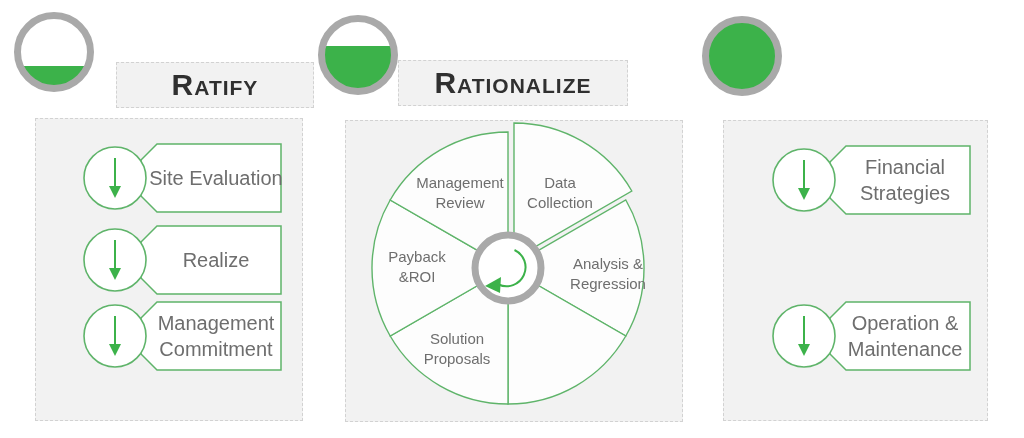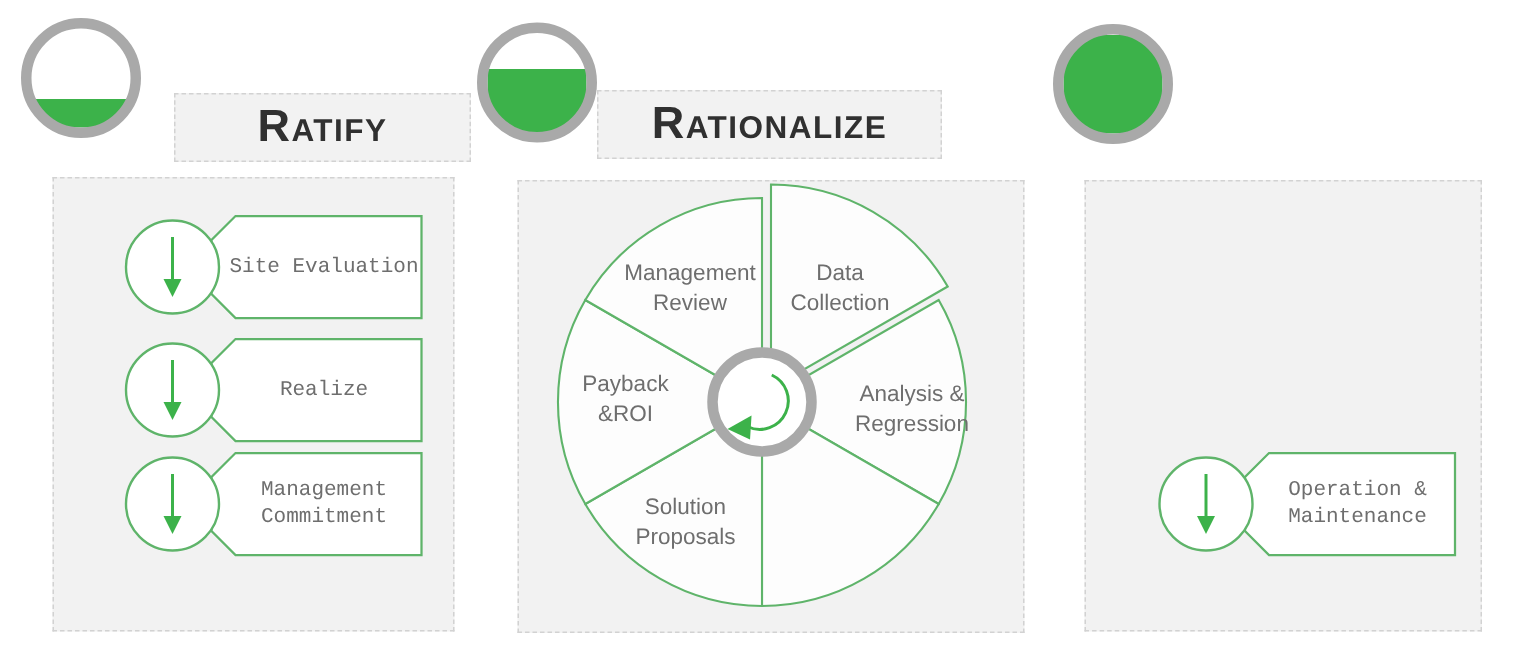--- a/index.html
+++ b/index.html
@@ -24,21 +24,21 @@
   .panel{
     position:absolute;box-sizing:border-box;background:var(--panel_bg);
     border:1px dashed var(--panel_border);z-index:1;
   }
   
   .item{position:absolute;width:210px;height:84px;z-index:2;}
   .item svg{position:absolute;left:0;top:0;}
   .item .lbl{
     position:absolute;left:70px;right:6px;top:0;bottom:0;
     display:flex;align-items:center;justify-content:center;text-align:center;
-    color:var(--label_text);font-size:14px;line-height:1.3;white-space:pre-line;font-family:Liberation Mono, monospace;
+    color:var(--label_text);font-size:20px;line-height:1.3;white-space:pre-line;
   }
   .tagbox{fill:#ffffff;stroke:var(--green_stroke);stroke-width:1.5;}
   .stepcircle{fill:#ffffff;stroke:var(--green_stroke);stroke-width:1.6;}
   .arrow-line{stroke:var(--green);stroke-width:2;fill:none;}
   .arrow-head{fill:var(--green);}
   
   .pie{position:absolute;left:358px;top:118px;width:300px;height:300px;z-index:2;}
   .pie svg{position:absolute;left:0;top:0;}
   .slice{fill:#fdfdfd;stroke:var(--green_stroke);stroke-width:1.4;}
   .hub{fill:#ffffff;stroke:var(--ring_gray);stroke-width:7;}
@@ -111,20 +111,30 @@
 Proposals</div>
     <div class="plabel" style="left:59px;top:148px;">Payback
 &amp;ROI</div>
     <div class="plabel" style="left:102px;top:74px;">Management
 Review</div>
   </div>
 
   <div class="progress" style="left: 702px; top: 16px; background: linear-gradient(to top, var(--green) 100%, #ffffff 100%);"></div>
   <div class="panel" style="left:723px;top:120px;width:265px;height:301px;"></div>
 
+  <div class="item" style="left:768px;top:138px;">
+    <svg width="210" height="84" viewBox="0 0 210 84">
+      <polygon class="tagbox" points="78,8 202,8 202,76 78,76 62,60 62,24"></polygon>
+      <circle class="stepcircle" cx="36" cy="42" r="31"></circle>
+      <line class="arrow-line" x1="36" y1="22" x2="36" y2="52"></line>
+      <polygon class="arrow-head" points="36,62 30,50 42,50"></polygon>
+    </svg>
+    <div class="lbl">Financial
+Strategies</div>
+  </div>
 
 
   <div class="item" style="left:768px;top:294px;">
     <svg width="210" height="84" viewBox="0 0 210 84">
       <polygon class="tagbox" points="78,8 202,8 202,76 78,76 62,60 62,24"></polygon>
       <circle class="stepcircle" cx="36" cy="42" r="31"></circle>
       <line class="arrow-line" x1="36" y1="22" x2="36" y2="52"></line>
       <polygon class="arrow-head" points="36,62 30,50 42,50"></polygon>
     </svg>
     <div class="lbl">Operation &amp;

